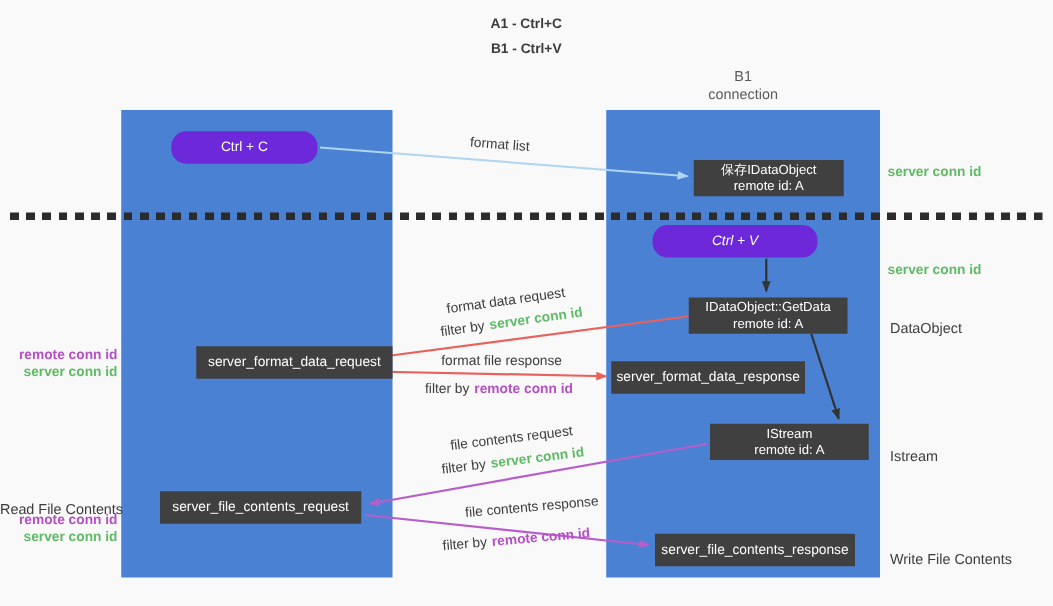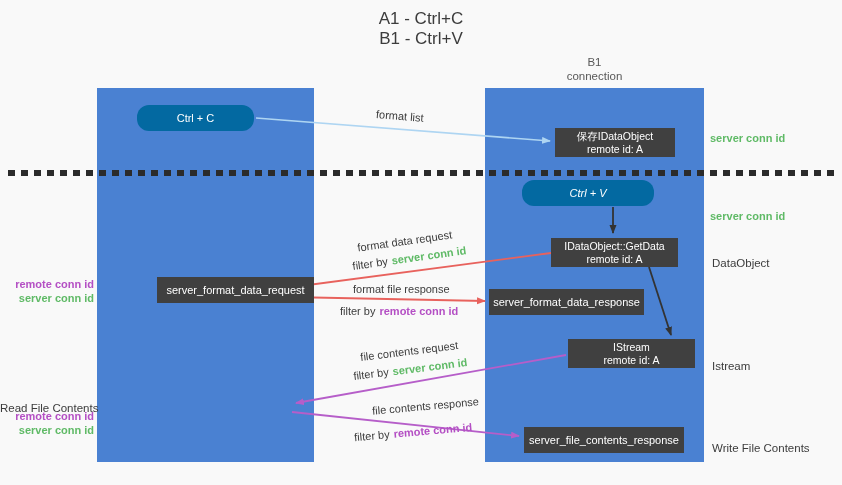--- a/index.html
+++ b/index.html
@@ -1,37 +1,37 @@
 <!DOCTYPE html>
 <html><head>
 <meta charset="utf-8">
 <style>
   * { margin:0; padding:0; box-sizing:border-box; }
   body { font-family:"Liberation Sans", sans-serif; background:#f9f9f9; }
   .canvas { position:relative; width:842px; height:485px; background:#f9f9f9; overflow:hidden; }
 
   .title { position:absolute; top:9px; left:0; width:842px; text-align:center;
-           font-size:17px; color:#3c3c3c; line-height:20px; }
+           font-size:11px; color:#3c3c3c; line-height:20px;font-weight:bold; }
 
   .lifeline-header { position:absolute; top:55px; text-align:center; font-size:11.5px;
                      color:#595959; line-height:14px; }
   .lh-left  { left:97px;  width:217px;margin-top:40px; }
   .lh-right { left:485px; width:219px; }
 
   .col { position:absolute; top:88px; height:374px; background:#4a81d2; z-index:1; }
   .col-left  { left:97px;  width:217px; }
   .col-right { left:485px; width:219px; }
 
   .divider { position:absolute; top:170px; left:8px; width:826px; height:6px; z-index:4;
              background:repeating-linear-gradient(90deg,#2b2b2b 0 7px,transparent 7px 13px); }
 
   .box { position:absolute; display:flex; flex-direction:column; align-items:center;
          justify-content:center; text-align:center; color:#fff; font-size:11px;
          line-height:13px; z-index:6; }
-  .green  { background:#0369a1;border-radius:12px; }
+  .green  { background:#6d28d9;border-radius:12px; }
   .orange { background:#404040; }
   .two-line { font-size:10.5px; line-height:13px; }
 
   svg.arrows { position:absolute; top:0; left:0; z-index:5; }
 
   .albl { position:absolute; z-index:7; font-size:11px; color:#3c3c3c; white-space:nowrap; }
   .g { color:#5fba66; font-weight:bold; }
   .p { color:#b44fc4; font-weight:bold; }
   .dark { color:#3c3c3c; }
   .side { position:absolute; z-index:7; font-size:11px; white-space:nowrap; }
@@ -111,20 +111,23 @@
 
   <div class="box orange" style="left:489px; top:289px; width:155px; height:26px;">
     <div>server_format_data_response</div>
   </div>
 
   <div class="box orange two-line" style="left:568px; top:339px; width:127px; height:29px;">
     <div>IStream</div>
     <div>remote id: A</div>
   </div>
 
+  <div class="box orange" style="left:128px; top:393px; width:161px; height:26px;">
+    <div>server_file_contents_request</div>
+  </div>
 
   <div class="box orange" style="left:524px; top:427px; width:160px; height:26px;">
     <div>server_file_contents_response</div>
   </div>
 
   <div class="side g" style="left:710px; top:132px;">server conn id</div>
   <div class="side g" style="left:710px; top:210px;">server conn id</div>
   <div class="side plain" style="left:712px; top:245px;">DataObject</div>
   <div class="side plain" style="left:712px; top:348px;">Istream</div>
   <div class="side plain" style="left:712px; top:430px;">Write File Contents</div>

